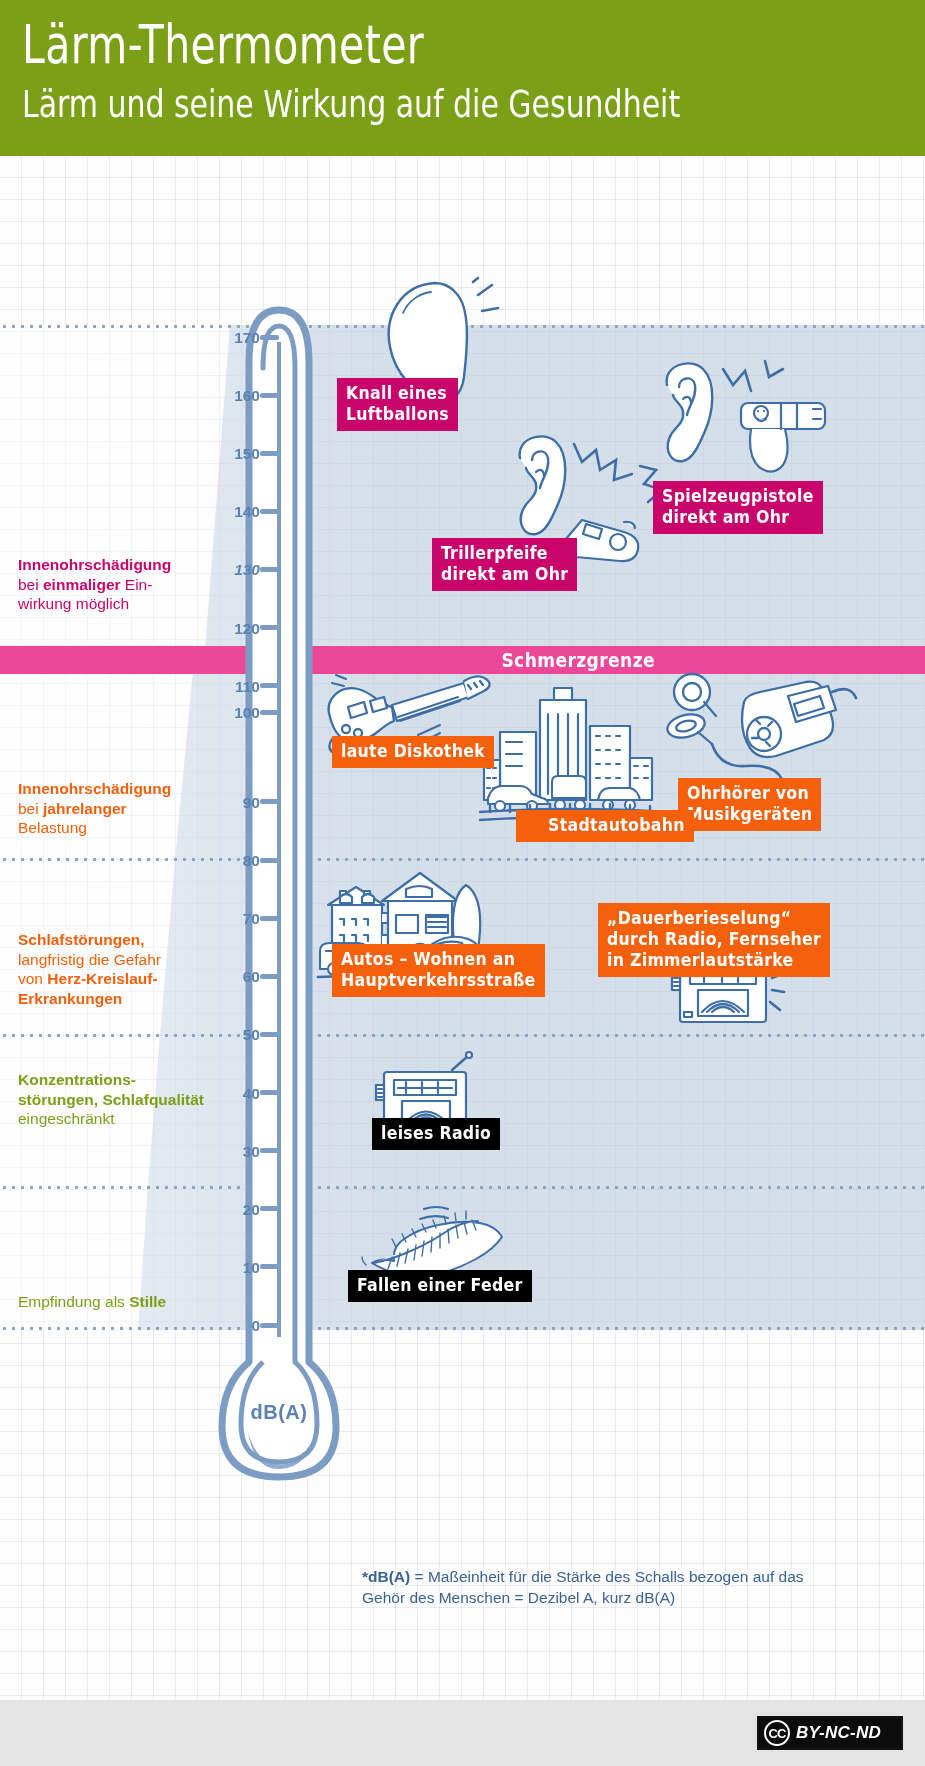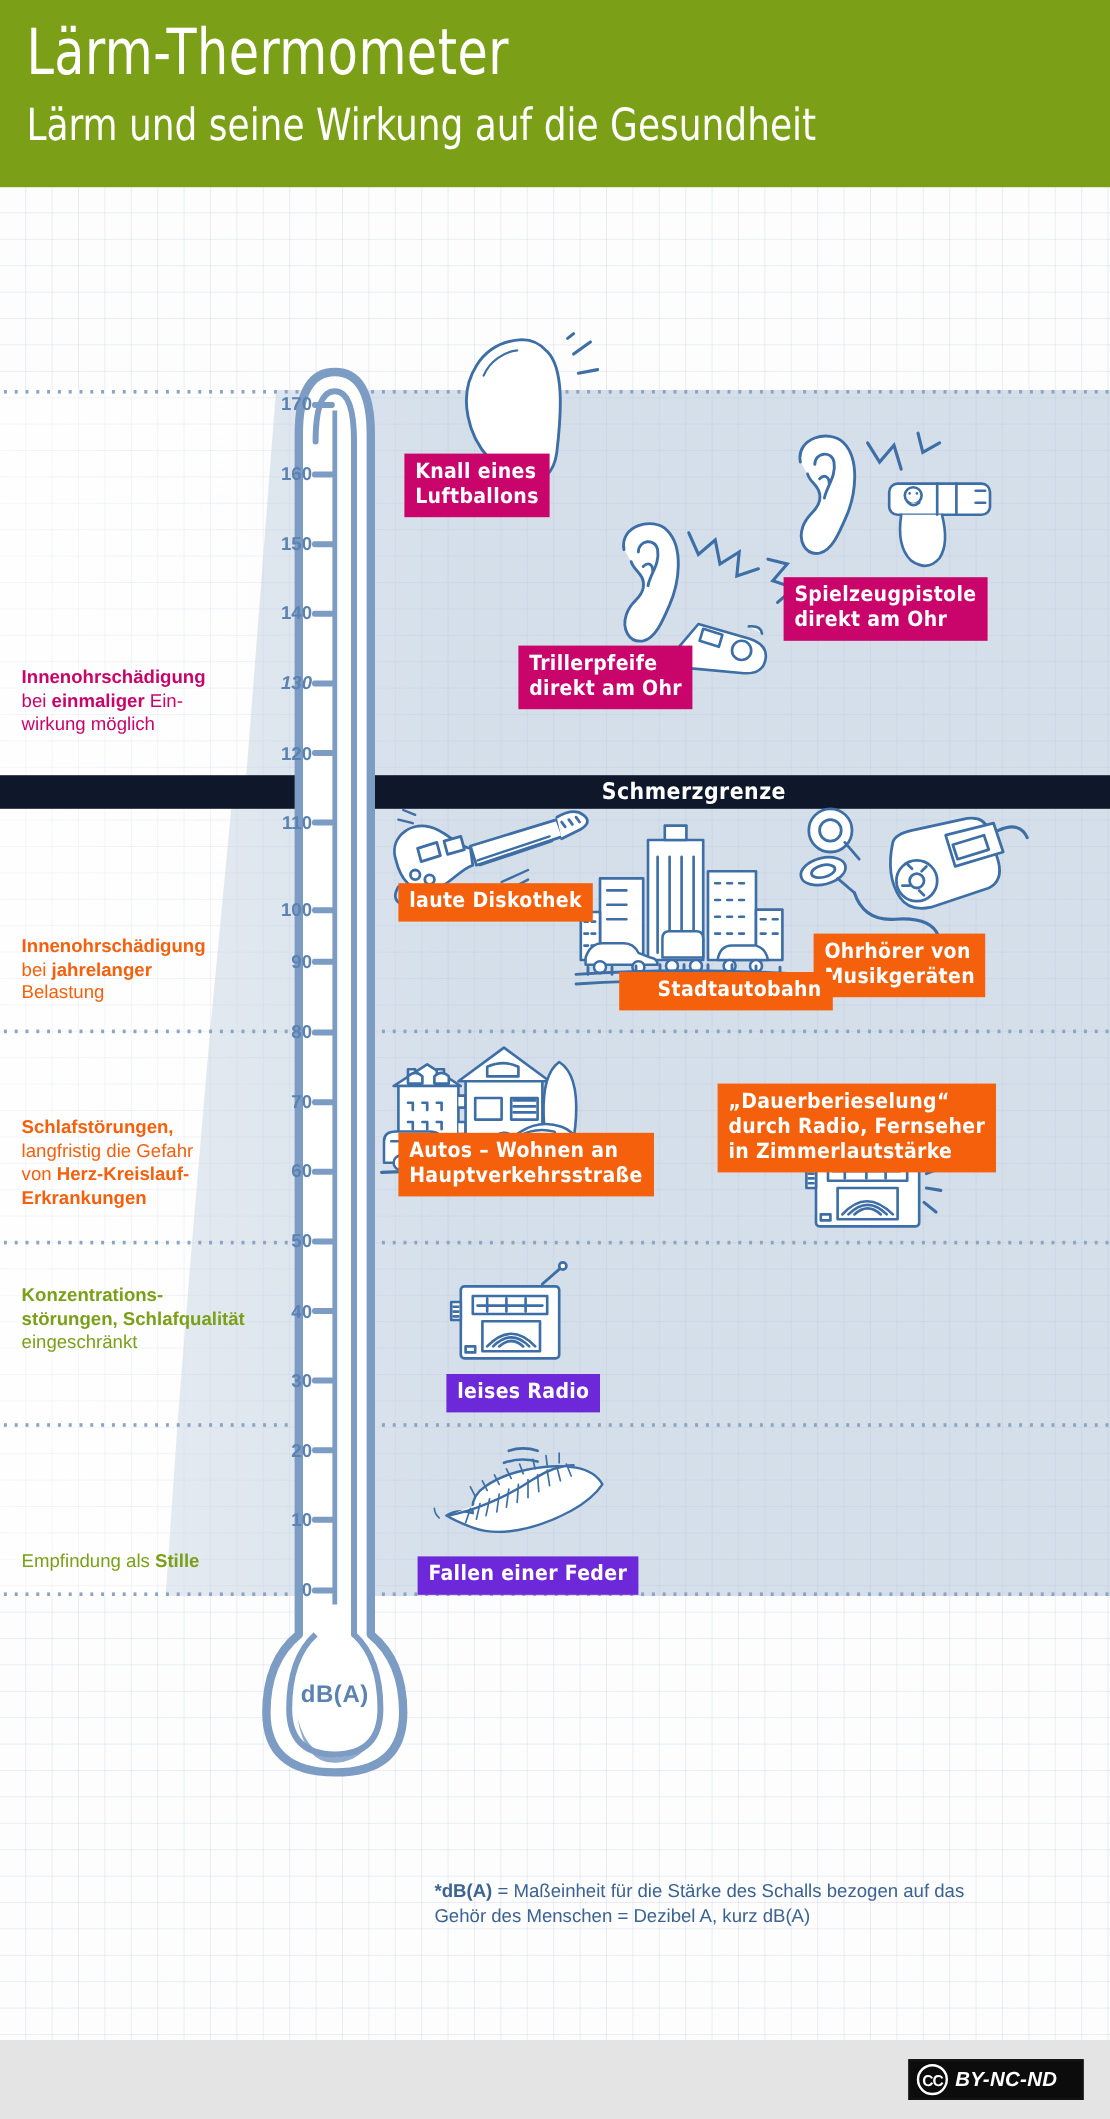--- a/index.html
+++ b/index.html
@@ -63,21 +63,21 @@
   }
 
   
   .zlabel{position:absolute;left:18px;width:215px;font-size:15.5px;line-height:19.5px;}
   .zlabel b{font-weight:bold;}
   .z-pink{color:#c9046b;}
   .z-orange{color:#f5600c;}
   .z-green{color:#7ba017;}
 
   
-  .pinkband{position:absolute;background:#0f172a;}
+  .pinkband{position:absolute;background:#ec4899;}
   .pinkband .txt{
     color:#fff;font-size:19px;letter-spacing:.4px;
     font-family:"DejaVu Sans Condensed","Liberation Sans Narrow","Liberation Sans",sans-serif;
     font-weight:bold;
     position:absolute;right:270px;top:50%;transform:translateY(-50%);
     white-space:nowrap;
   }
 
   
   .thermo{position:absolute;left:214px;top:272px;width:130px;height:1260px;}
@@ -102,21 +102,21 @@
   
   .chip{
     position:absolute;color:#ffffff;
     font-family:"DejaVu Sans Condensed","Liberation Sans Narrow","Liberation Sans",sans-serif;
     font-weight:bold;font-size:17.5px;line-height:21px;
     padding:5px 9px 6px 9px;letter-spacing:.3px;
     white-space:pre-line;
   }
   .chip.pink{background:#c9046b;}
   .chip.orange{background:#f5600c;}
-  .chip.green{background:#6d28d9;margin-top:27px;}
+  .chip.green{background:#000000;}
 
   
   .ill{position:absolute;}
   .ill svg{display:block;overflow:visible;}
 
   
   .dbnote{
     position:absolute;left:362px;top:1566px;width:470px;
     font-size:15.5px;line-height:21px;color:#3a6293;
   }
@@ -219,21 +219,21 @@
         <span class="mark"></span>
       </div>
       <div class="tick" style="top: 627.588px; left: 190px;">
         <span class="num">120</span>
         <span class="mark"></span>
       </div>
       <div class="tick" style="top: 685.706px; left: 190px;">
         <span class="num">110</span>
         <span class="mark"></span>
       </div>
-      <div class="tick" style="top: 758px; left: 190px;">
+      <div class="tick" style="top: 712px; left: 190px;">
         <span class="num">100</span>
         <span class="mark"></span>
       </div>
       <div class="tick" style="top: 801.941px; left: 190px;">
         <span class="num">90</span>
         <span class="mark"></span>
       </div>
       <div class="tick" style="top: 860.059px; left: 190px;">
         <span class="num">80</span>
         <span class="mark"></span>

